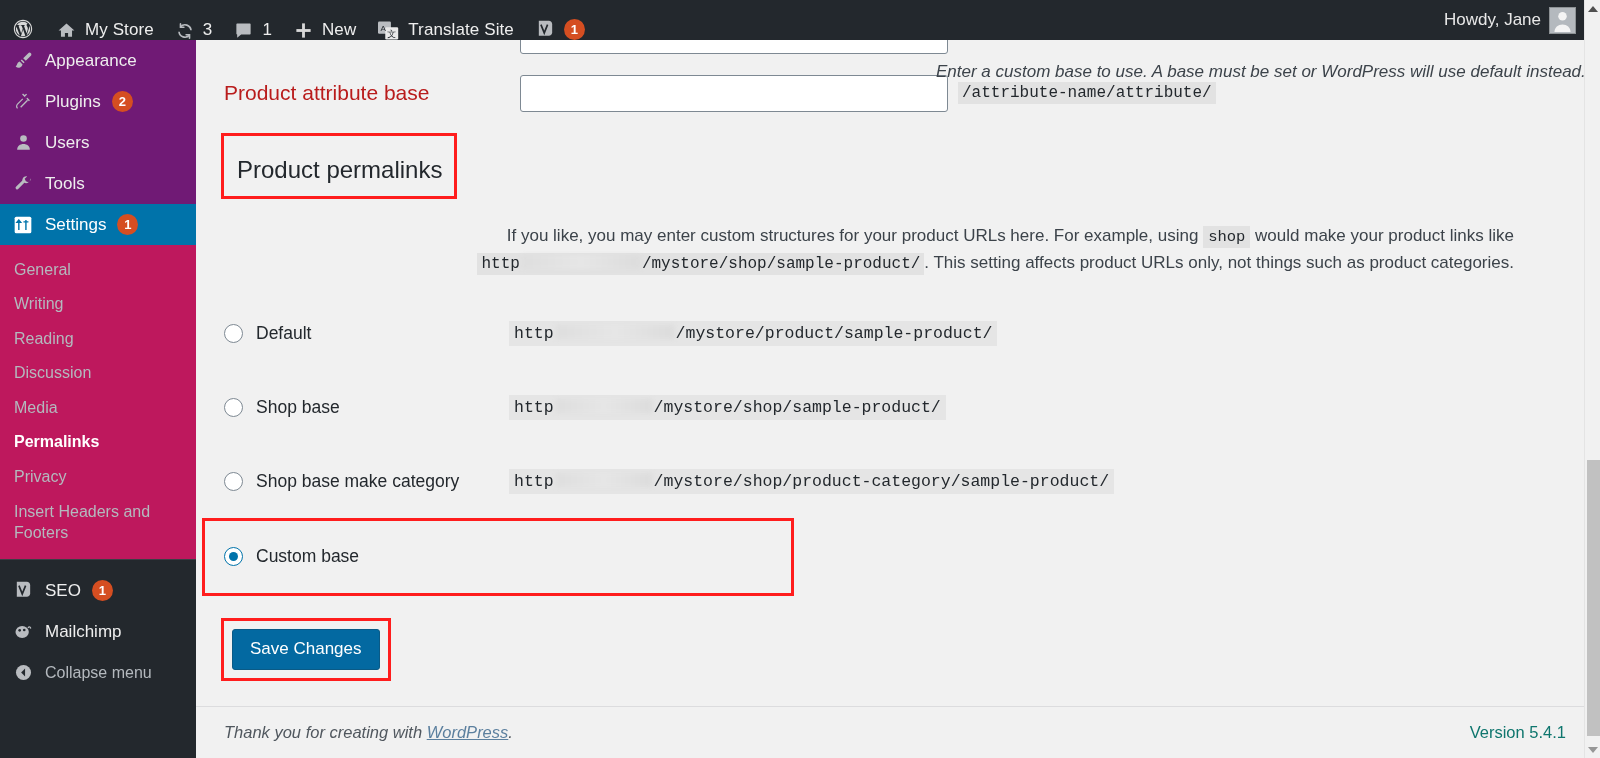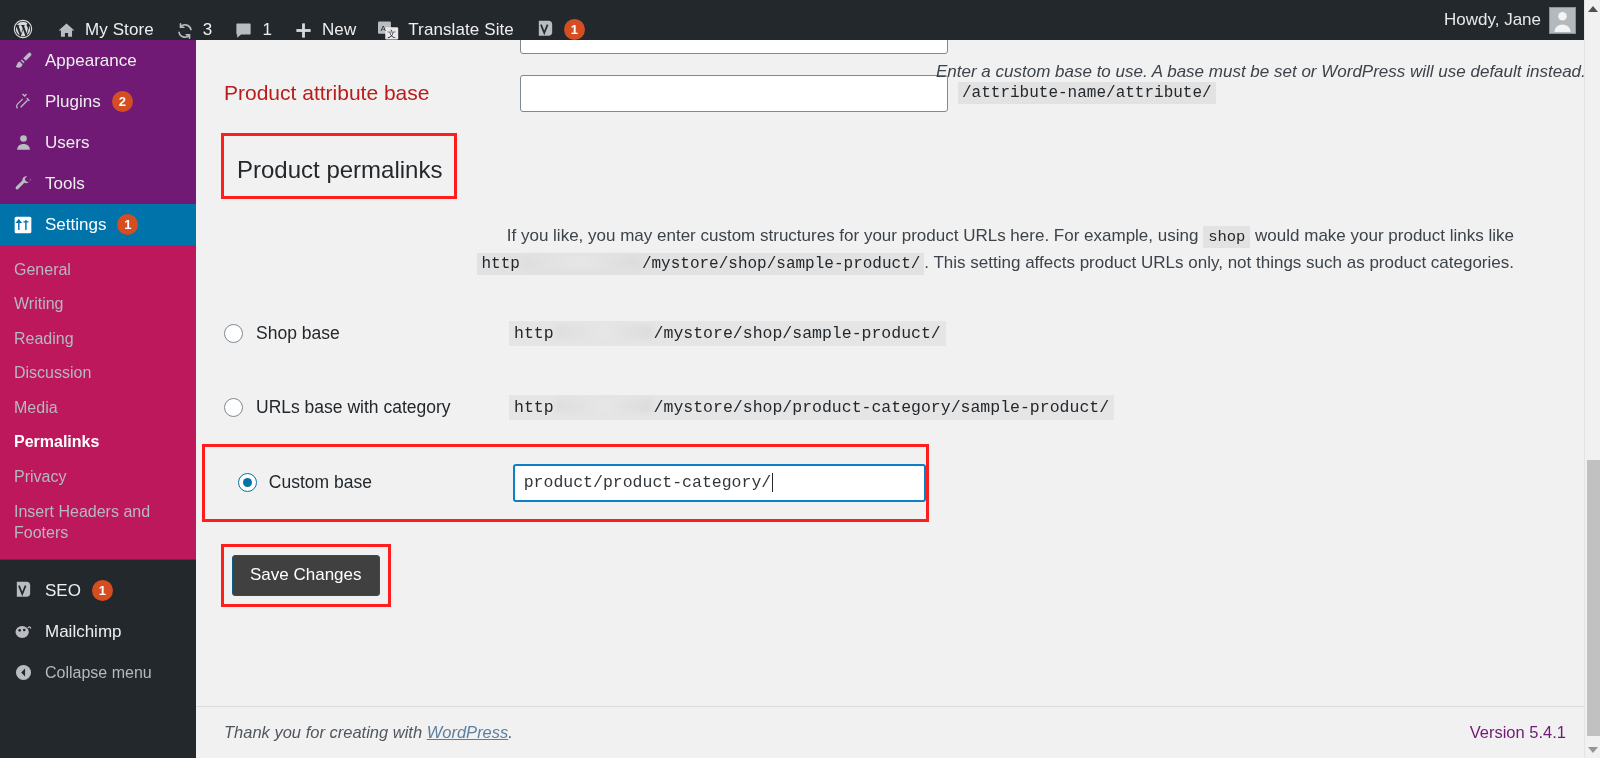--- a/index.html
+++ b/index.html
@@ -138,56 +138,56 @@
     content: ""; position: absolute; left: 4px; top: 4px;
     width: 9px; height: 9px; border-radius: 50%; background: #0073aa;
   }
   .opt-label { font-size: 17.5px; color: #23282d; width: 253px; }
   .opt-url {
     background: #e5e5e5; font-family: "Liberation Mono", monospace;
     font-size: 16.5px; color: #23282d; padding: 3px 5px; white-space: nowrap;
   }
 
   .custom-row-box {
-    position: relative; margin-left: -19px; padding-left: 33px;
-    outline: 3px solid #ff1d1d; width: 721px; height: 72px;
+    position: relative; margin-left: -19px; padding-left: 19px;
+    outline: 3px solid #ff1d1d; width: 586px; height: 72px;
     display: flex; align-items: center; margin-top: 2px;
   }
   .custom-input {
     width: 428px; height: 38px;
     border: 2px solid #0d7fc9; border-radius: 3px; background: #fff;
     font-family: "Liberation Mono", monospace; font-size: 16.5px;
     color: #32373c; padding: 4px 9px; outline: none;
     display: flex; align-items: center;
   }
   .caret { display: inline-block; width: 1px; height: 19px; background: #23282d; margin-left: 1px; }
   .custom-help {
     position: absolute; left: 740px; top: 22px; width: 640px;
     font-style: italic; font-size: 17px; color: #3c434a; white-space: nowrap;
   }
 
   .save-box {
     display: inline-block; margin-top: 28px; padding: 8px;
     outline: 3px solid #ff1d1d;
   }
   .save-btn {
-    background: #404040; border: 1px solid #0a5a86; border-radius: 3px;
+    background: #0369a1; border: 1px solid #0a5a86; border-radius: 3px;
     color: #fff; font-size: 17px; padding: 9px 17px 10px 17px;
     font-family: "Liberation Sans", sans-serif; cursor: pointer;
   }
 
   .footer {
     position: absolute; left: 196px; right: 16px; bottom: 0; height: 52px;
     border-top: 1px solid #dcdcde;
     display: flex; align-items: center; justify-content: space-between;
     padding: 0 18px 0 28px;
     font-size: 16.5px; color: #50575e; font-style: italic;
   }
   .footer a { color: #5b7f9e; text-decoration: underline; }
-  .footer .ver { font-style: normal; color: #701a75; }
+  .footer .ver { font-style: normal; color: #0f766e; }
 
   
   .scrollbar {
     position: absolute; top: 0; right: 0; width: 16px; height: 758px;
     background: #f1f1f1; border-left: 1px solid #e4e4e4; z-index: 40;
   }
   .sb-arrow { width: 16px; height: 17px; display: flex; align-items: center; justify-content: center; }
   .sb-arrow.top { position: absolute; top: 0; }
   .sb-arrow.bot { position: absolute; bottom: 0; }
   .tri { width: 0; height: 0; border-left: 5px solid transparent; border-right: 5px solid transparent; }
@@ -416,46 +416,49 @@
       <p class="sec-desc">
         <span>If you like, you may enter custom structures for your product URLs here. For example, using</span>
         <span class="code-inline">shop</span>
         <span>would make your product links like</span>
         <span class="url-chip"><span>http</span><span class="redact"></span><span>/mystore/shop/sample-product/</span></span><span>. This setting affects product URLs only, not things such as product categories.</span>
       </p>
 
       
       <div class="opt-list">
 
+        <div class="opt-row">
+          <span class="opt-radio-wrap">
+            <span class="radio"></span>
+          </span>
+          <span class="opt-label">Default</span>
+          <span class="opt-url"><span>http</span><span class="redact"></span><span>/mystore/product/sample-product/</span></span>
+        </div>
 
         <div class="opt-row">
           <span class="opt-radio-wrap">
             <span class="radio"></span>
           </span>
           <span class="opt-label">Shop base</span>
           <span class="opt-url"><span>http</span><span class="redact sm"></span><span>/mystore/shop/sample-product/</span></span>
         </div>
 
         <div class="opt-row">
           <span class="opt-radio-wrap">
             <span class="radio"></span>
           </span>
-          <span class="opt-label">URLs base with category</span>
+          <span class="opt-label">Shop base make category</span>
           <span class="opt-url"><span>http</span><span class="redact sm"></span><span>/mystore/shop/product-category/sample-product/</span></span>
         </div>
 
         <div class="custom-row-box">
           <span class="opt-radio-wrap">
             <span class="radio checked"></span>
           </span>
           <span class="opt-label">Custom base</span>
-          <span class="custom-input">
-            <span>product/product-category/</span>
-              <span class="caret"></span>
-          </span>
         </div>
         <div class="custom-help">Enter a custom base to use. A base must be set or WordPress will use default instead.</div>
       </div>
 
       
       <div class="save-box">
         <button class="save-btn">Save Changes</button>
       </div>
 
     </div>

